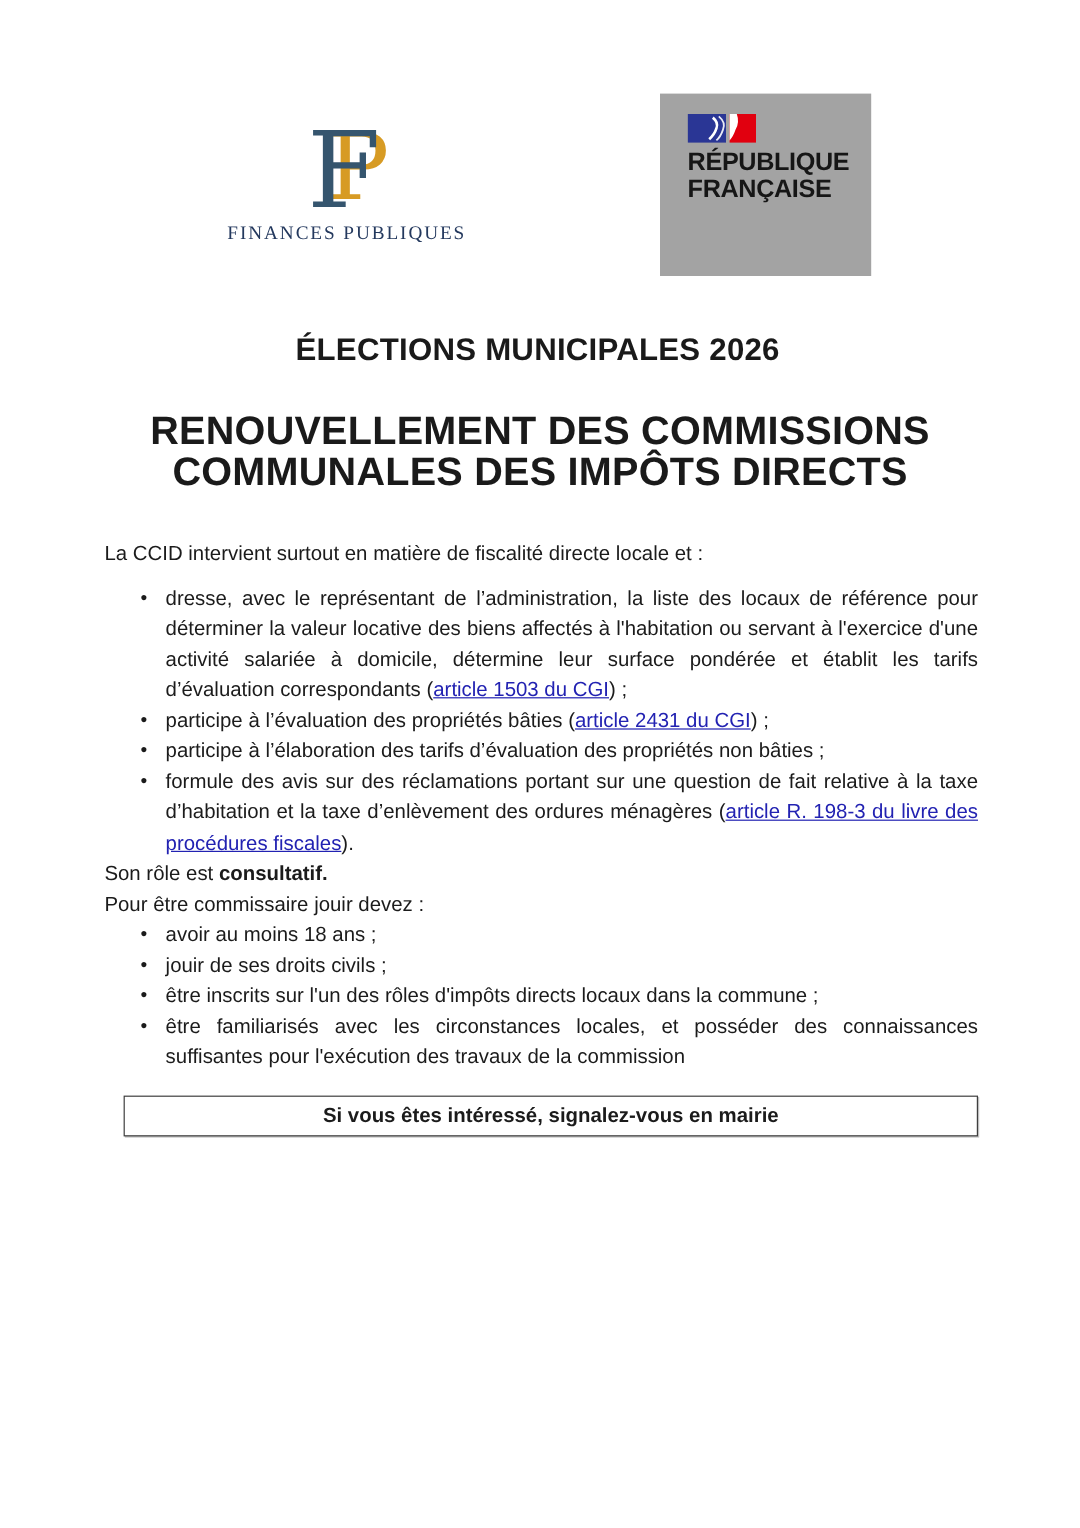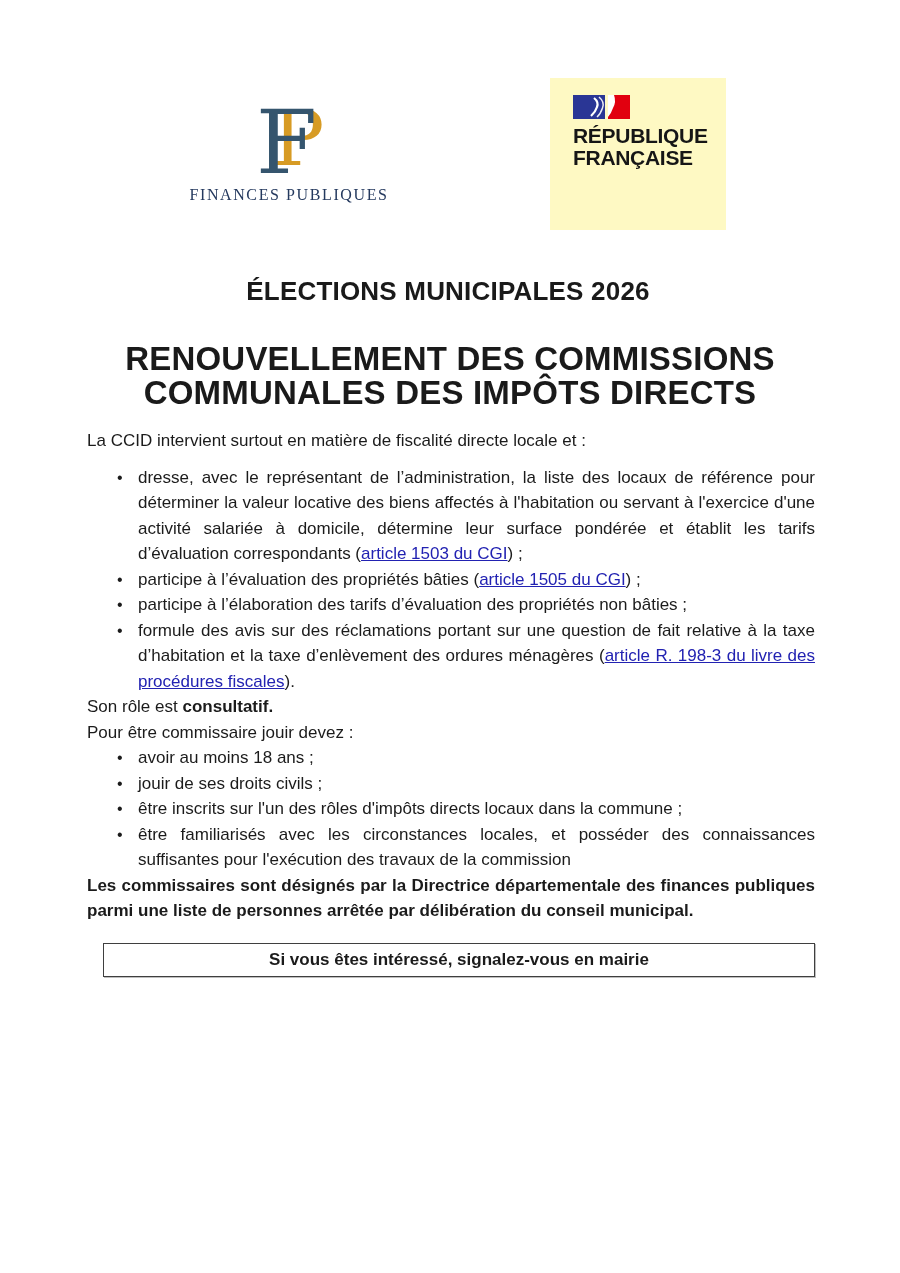--- a/index.html
+++ b/index.html
@@ -19,36 +19,36 @@
   
   .fp-logo{position:absolute;left:170px;top:84px;width:238px;height:144px;
            display:flex;flex-direction:column;align-items:center;background:#ffffff;}
   .fp-monogram{width:88px;height:96px;margin-top:6px;}
   .mono-p{font-family:"DejaVu Serif", serif;font-size:84px;fill:var(--fp-gold);}
   .mono-f{font-family:"DejaVu Serif", serif;font-size:96px;fill:var(--fp-blue);}
   .fp-name{font-family:"Liberation Serif", serif;font-size:16px;letter-spacing:1.6px;
            color:var(--fp-text);margin-top:0;white-space:nowrap;}
 
   .rf-logo{position:absolute;left:550px;top:78px;width:176px;height:152px;
-           background:#fef9c3;padding:17px 0 0 23px;}
+           background:#a3a3a3;padding:17px 0 0 23px;}
   .rf-flag{width:57px;height:24px;display:block;}
   .rf-title{margin-top:6px;font-weight:bold;font-size:21px;line-height:22px;
             letter-spacing:-0.3px;color:#161616;}
   .rf-motto{margin-top:7px;font-family:"Liberation Serif", serif;font-style:italic;
             font-size:13px;line-height:14.5px;color:#222222;}
 
   
   .page-title{position:absolute;top:276px;left:0;width:896px;text-align:center;
               font-size:26px;font-weight:bold;color:#1a1a1a;letter-spacing:0.2px;margin:0;}
   .page-subtitle{position:absolute;top:342px;left:0;width:900px;text-align:center;
                  font-size:33px;font-weight:bold;color:#1a1a1a;line-height:34px;
                  letter-spacing:0.2px;margin:0;}
 
   
-  .content{position:absolute;top:428px;left:87px;width:728px;
+  .content{position:absolute;top:449px;left:87px;width:728px;
            font-size:17px;line-height:25.5px;color:var(--text);}
   .content p{margin:0;}
   .blist{list-style:none;margin:11px 0 0 0;padding:0;}
   .blist li{position:relative;padding-left:51px;text-align:justify;}
   .blist li::before{content:"\2022";position:absolute;left:30px;top:0;font-size:16px;}
   .doclink{color:var(--link-blue);text-decoration:underline;cursor:pointer;}
   .role{margin-top:14px;}
   .cond-intro{margin-top:30px;}
   .blist.cond{margin-top:0;}
   .designation{margin-top:41px;font-weight:bold;text-align:justify;}
@@ -90,21 +90,21 @@
 
   <main class="content">
 
     <p class="intro">La CCID intervient surtout en matière de fiscalité directe locale et :</p>
 
     <ul class="blist">
       <li>
         <span>dresse, avec le représentant de l’administration, la liste des locaux de référence pour déterminer la valeur locative des biens affectés à l'habitation ou servant à l'exercice d'une activité salariée à domicile, détermine leur surface pondérée et établit les tarifs d’évaluation correspondants (</span><a class="doclink">article 1503 du CGI</a><span>) ;</span>
       </li>
       <li>
-        <span>participe à l’évaluation des propriétés bâties (</span><a class="doclink">article 1505 du CGI</a><span>) ;</span>
+        <span>participe à l’évaluation des propriétés bâties (</span><a class="doclink">article 2431 du CGI</a><span>) ;</span>
       </li>
       <li>
         <span>participe à l’élaboration des tarifs d’évaluation des propriétés non bâties ;</span>
       </li>
       <li>
         <span>formule des avis sur des réclamations portant sur une question de fait relative à la taxe d’habitation et la taxe d’enlèvement des ordures ménagères (</span><a class="doclink">article R. 198-3 du livre des procédures fiscales</a><span>).</span>
       </li>
     </ul>
 
     <p class="role">
@@ -113,20 +113,19 @@
 
     <p class="cond-intro">Pour être commissaire jouir devez :</p>
 
     <ul class="blist cond">
       <li><span>avoir au moins 18 ans ;</span></li>
       <li><span>jouir de ses droits civils ;</span></li>
       <li><span>être inscrits sur l'un des rôles d'impôts directs locaux dans la commune ;</span></li>
       <li><span>être familiarisés avec les circonstances locales, et posséder des connaissances suffisantes pour l'exécution des travaux de la commission</span></li>
     </ul>
 
-    <p class="designation">Les commissaires sont désignés par la Directrice départementale des finances publiques parmi une liste de personnes arrêtée par délibération du conseil municipal.</p>
 
     <div class="notice-box">
       <span>Si vous êtes intéressé, signalez-vous en mairie</span>
     </div>
 
   </main>
 </div>
 
 </body></html>

